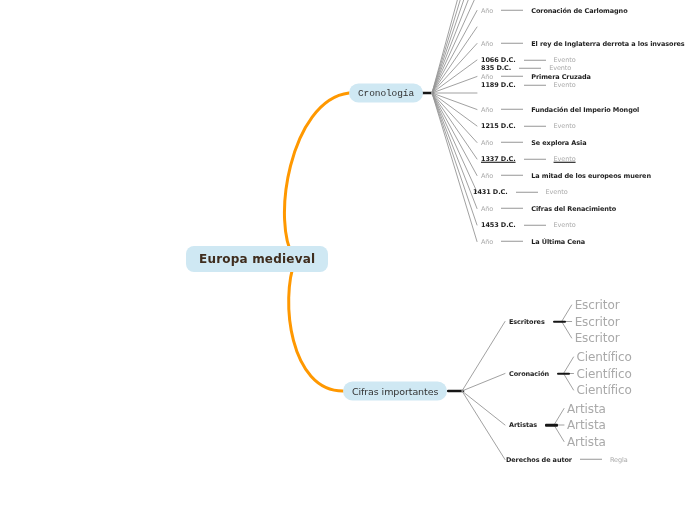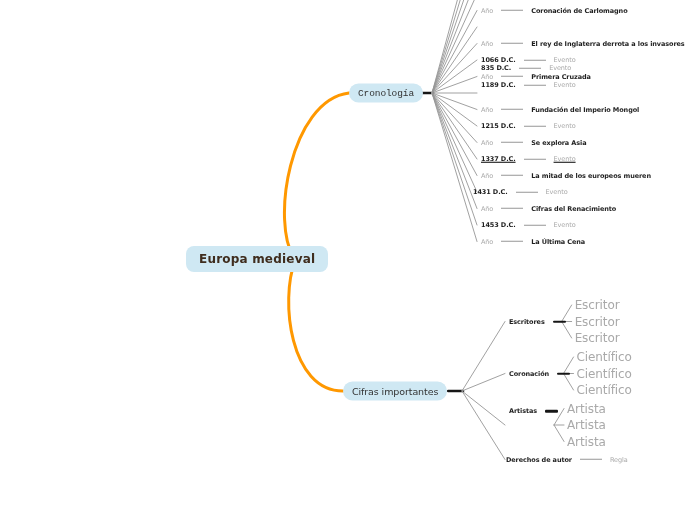--- a/index.html
+++ b/index.html
@@ -171,21 +171,21 @@
       <span class="child" style="top: 305px; left: 574.656px;">Escritor</span>
       <span class="child" style="top: 321.5px; left: 574.656px;">Escritor</span>
       <span class="child" style="top: 338px; left: 574.656px;">Escritor</span>
       <div class="trow" style="left: 509px; top: 373.5px;">
         <span class="gbold">Coronación</span>
         <div class="tdash"></div>
       </div>
       <span class="child" style="top: 357px; left: 576.516px;">Científico</span>
       <span class="child" style="top: 373.5px; left: 576.516px;">Científico</span>
       <span class="child" style="top: 390px; left: 576.516px;">Científico</span>
-      <div class="trow" style="left: 509px; top: 411px;">
+      <div class="trow" style="left: 509px; top: 425px;">
         <span class="gbold">Artistas</span>
         <div class="tdash"></div>
       </div>
       <span class="child" style="top: 408.5px; left: 567.016px;">Artista</span>
       <span class="child" style="top: 425px; left: 567.016px;">Artista</span>
       <span class="child" style="top: 441.5px; left: 567.016px;">Artista</span>
       <div class="trow" style="left: 506px; top: 459.5px;">
         <span class="gbold">Derechos de autor</span>
         <div class="dash"></div>
         <span class="muted">Regla</span>

